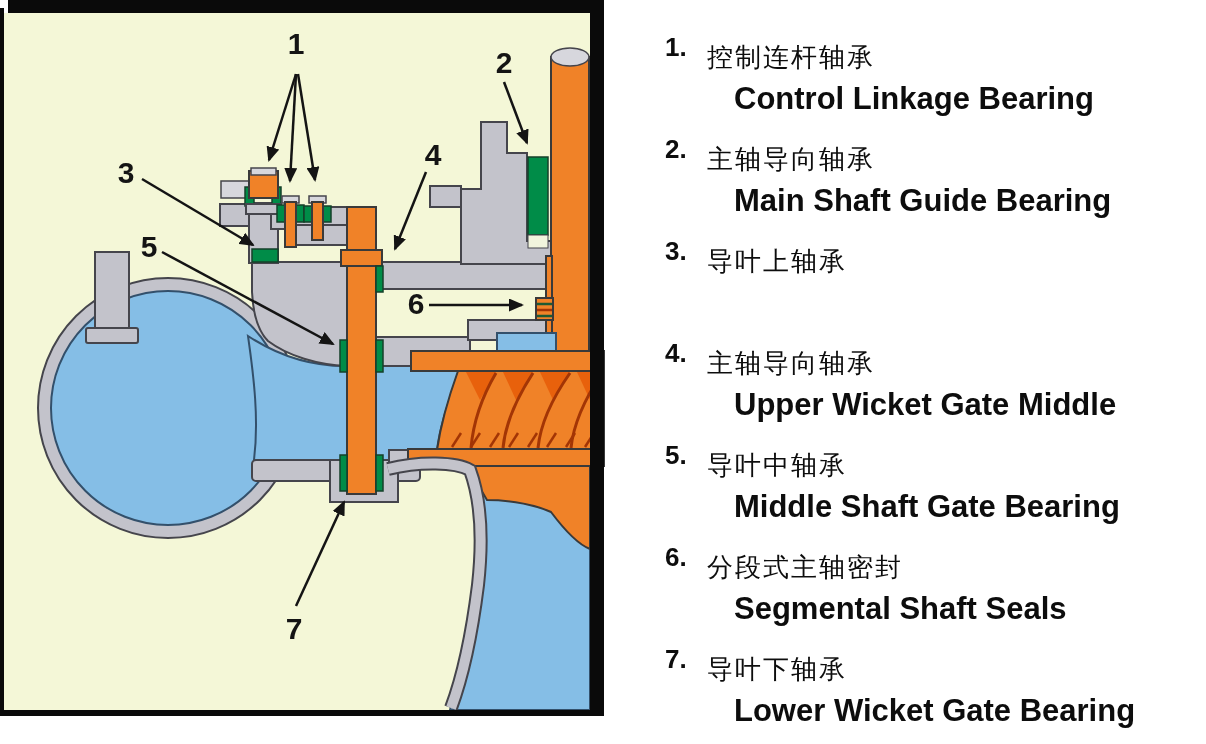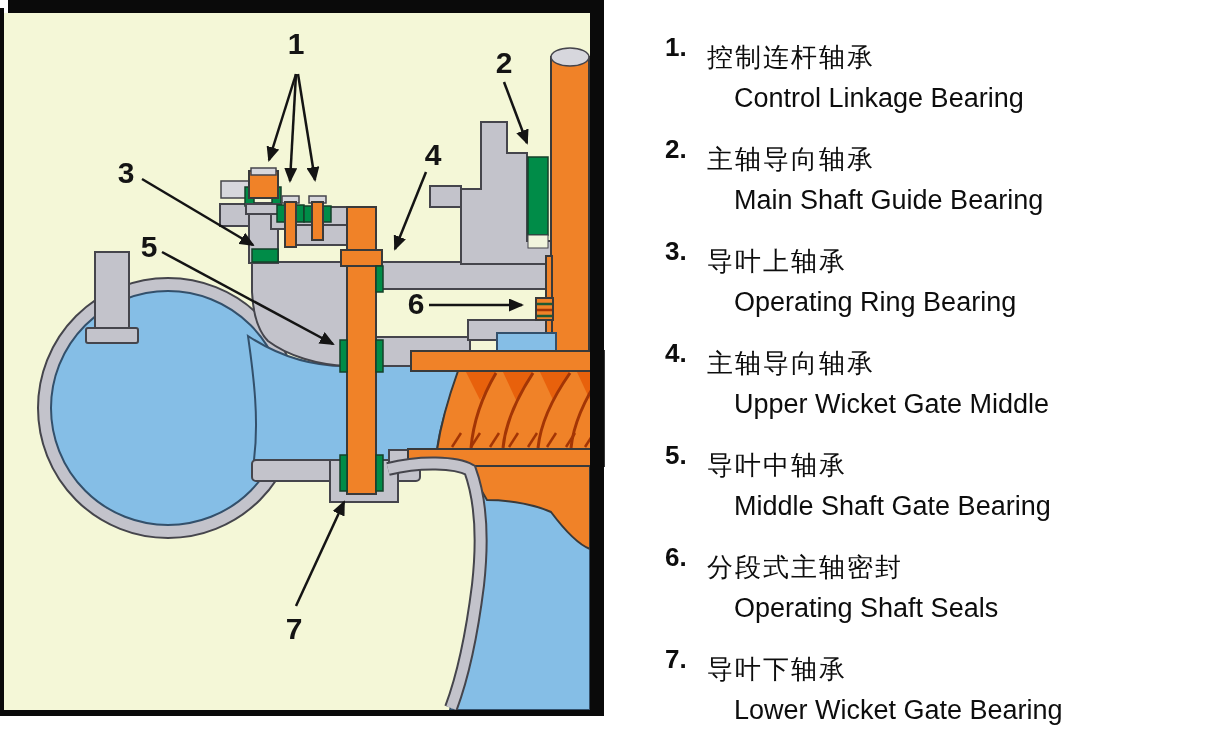--- a/index.html
+++ b/index.html
@@ -34,21 +34,21 @@
     position:absolute;width:28px;height:34px;line-height:34px;text-align:center;
     font-size:30px;font-weight:bold;color:#141414;
   }
 
   
   .legend-panel{position:absolute;left:652px;top:22px;width:554px;}
   .legend-entry{height:102px;}
   .legend-row{height:51px;display:flex;align-items:center;padding-left:13px;color:#0d0d0d;}
   .legend-num{font-weight:bold;font-size:26px;width:42px;flex:0 0 42px;}
   .legend-cn{font-size:26px;font-family:"DejaVu Sans", sans-serif;letter-spacing:2px;margin-top:20px;}
-  .legend-en{font-size:27px;font-weight:normal;padding-left:69px;text-align:center;}
+  .legend-en{font-size:31px;font-weight:bold;padding-left:69px;text-align:center;}
 </style>
 </head>
 <body>
 
 <div class="stage">
 
   <div class="diagram-panel">
     <svg width="608" height="744" viewBox="0 0 608 744">
       <defs>
         <marker id="ah" markerUnits="userSpaceOnUse" markerWidth="15" markerHeight="13" refX="13" refY="6.5" orient="auto">
@@ -208,23 +208,20 @@
       <div class="legend-row">
           <span class="legend-en">Main Shaft Guide Bearing</span>
         </div>
     </div>
 
     <div class="legend-entry">
       <div class="legend-row">
         <span class="legend-num">3.</span>
         <span class="legend-cn">导叶上轴承</span>
       </div>
-      <div class="legend-row">
-          <span class="legend-en">Operating Ring Bearing</span>
-        </div>
     </div>
 
     <div class="legend-entry">
       <div class="legend-row">
         <span class="legend-num">4.</span>
         <span class="legend-cn">主轴导向轴承</span>
       </div>
       <div class="legend-row">
           <span class="legend-en">Upper Wicket Gate Middle</span>
         </div>
@@ -239,21 +236,21 @@
           <span class="legend-en">Middle Shaft Gate Bearing</span>
         </div>
     </div>
 
     <div class="legend-entry">
       <div class="legend-row">
         <span class="legend-num">6.</span>
         <span class="legend-cn">分段式主轴密封</span>
       </div>
       <div class="legend-row">
-          <span class="legend-en">Operating Shaft Seals</span>
+          <span class="legend-en">Segmental Shaft Seals</span>
         </div>
     </div>
 
     <div class="legend-entry">
       <div class="legend-row">
         <span class="legend-num">7.</span>
         <span class="legend-cn">导叶下轴承</span>
       </div>
       <div class="legend-row">
           <span class="legend-en">Lower Wicket Gate Bearing</span>

